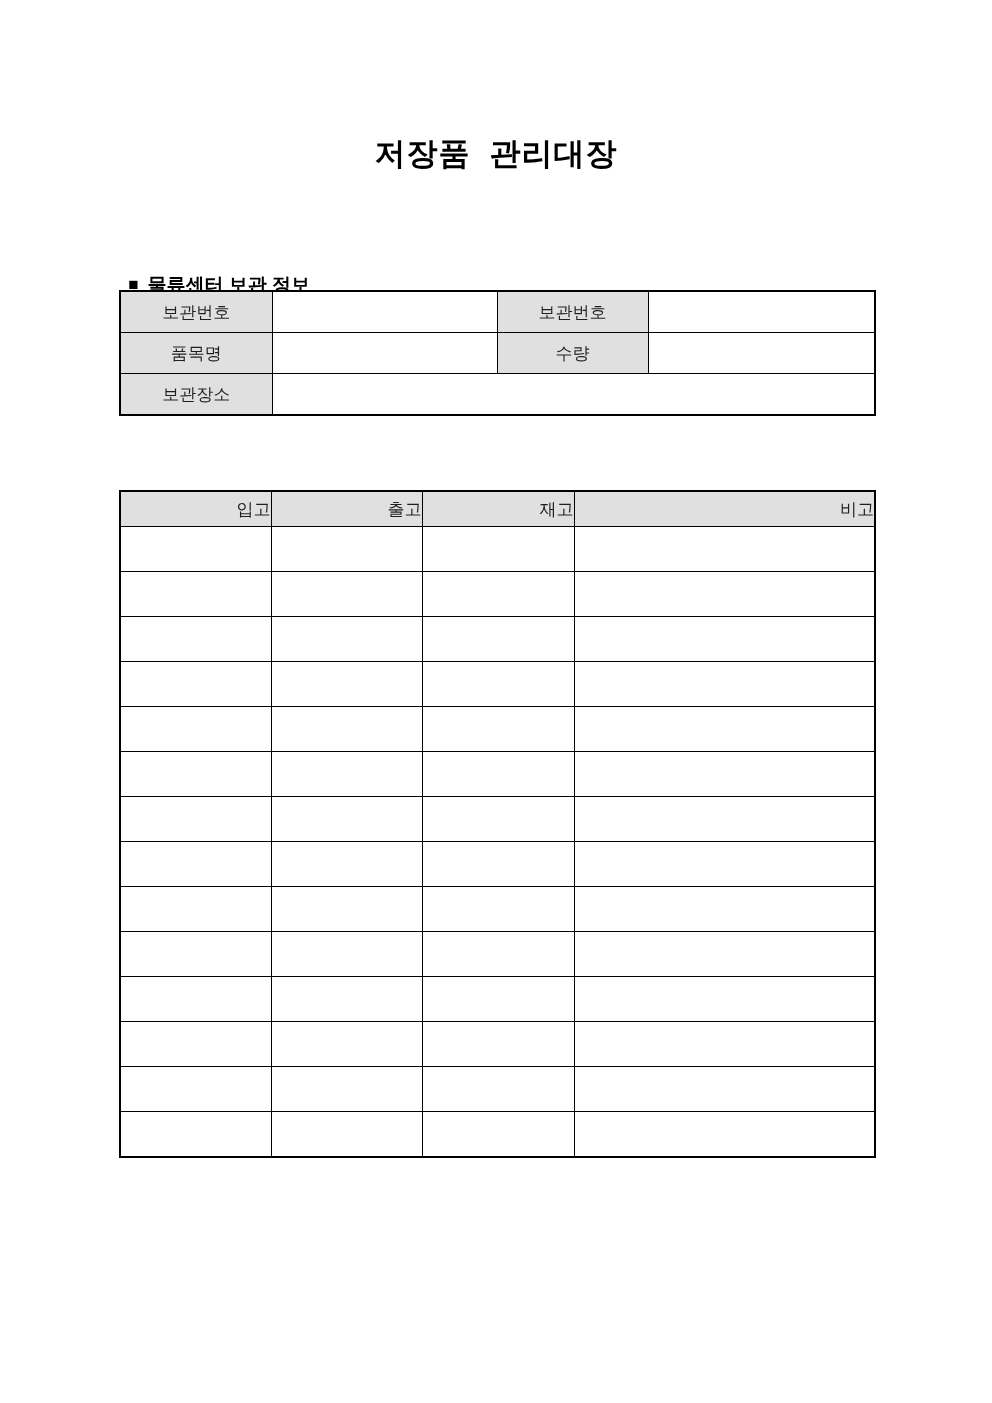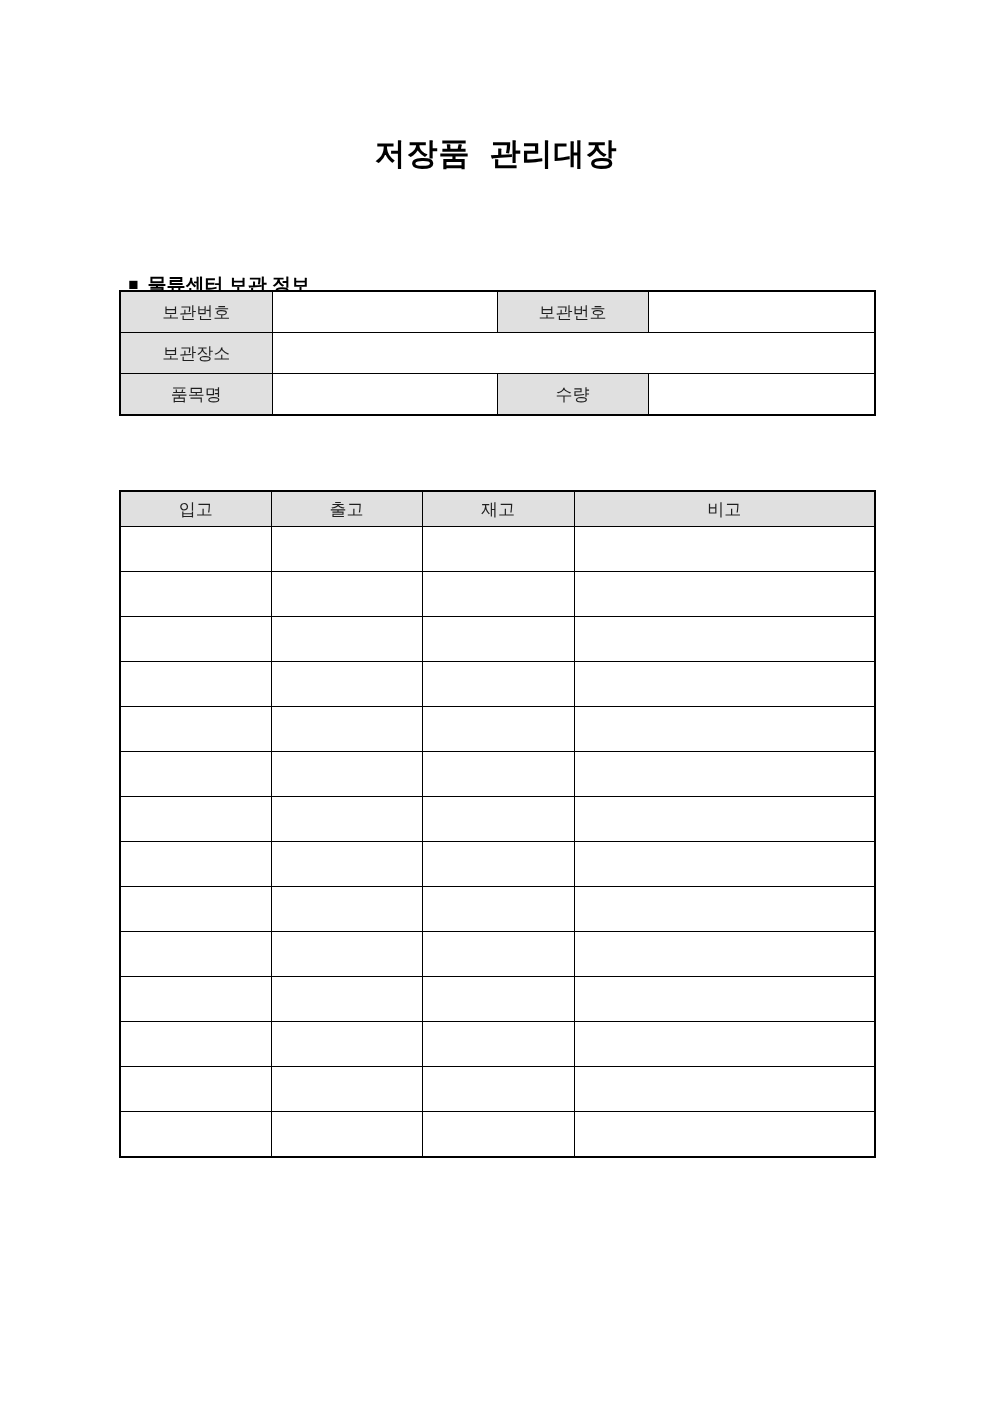--- a/index.html
+++ b/index.html
@@ -67,21 +67,21 @@
     text-align: center;
     vertical-align: middle;
     color: #1f1f1f;
     margin-top: 16px;
   }
   td.value-cell {
     background: #ffffff;
   }
   
   .ledger-table { top: 490px; width: 755px; }
-  .ledger-table th { height: 34px; }
+  .ledger-table th { height: 34px; text-align: right; }
   .ledger-table td { height: 44px; background: #ffffff; }
 </style>
 </head>
 <body>
 
 <div class="page">
 
   <h1 class="doc-title">저장품  관리대장</h1>
 
   <div class="section-header">
@@ -96,28 +96,28 @@
       <col style="width:227px">
     </colgroup>
     <tbody>
       <tr>
         <td class="label-cell">보관번호</td>
         <td class="value-cell"></td>
         <td class="label-cell">보관번호</td>
         <td class="value-cell"></td>
       </tr>
       <tr>
+        <td class="label-cell">품목명</td>
+        <td class="value-cell"></td>
+        <td class="label-cell">수량</td>
+        <td class="value-cell"></td>
+      </tr>
+      <tr>
         <td class="label-cell">보관장소</td>
         <td class="value-cell" colspan="3"></td>
-      </tr>
-      <tr>
-        <td class="label-cell">품목명</td>
-        <td class="value-cell"></td>
-        <td class="label-cell">수량</td>
-        <td class="value-cell"></td>
       </tr>
     </tbody>
   </table>
 
   <table class="doc-table ledger-table">
     <colgroup>
       <col style="width:151px">
       <col style="width:151px">
       <col style="width:152px">
       <col style="width:301px">

